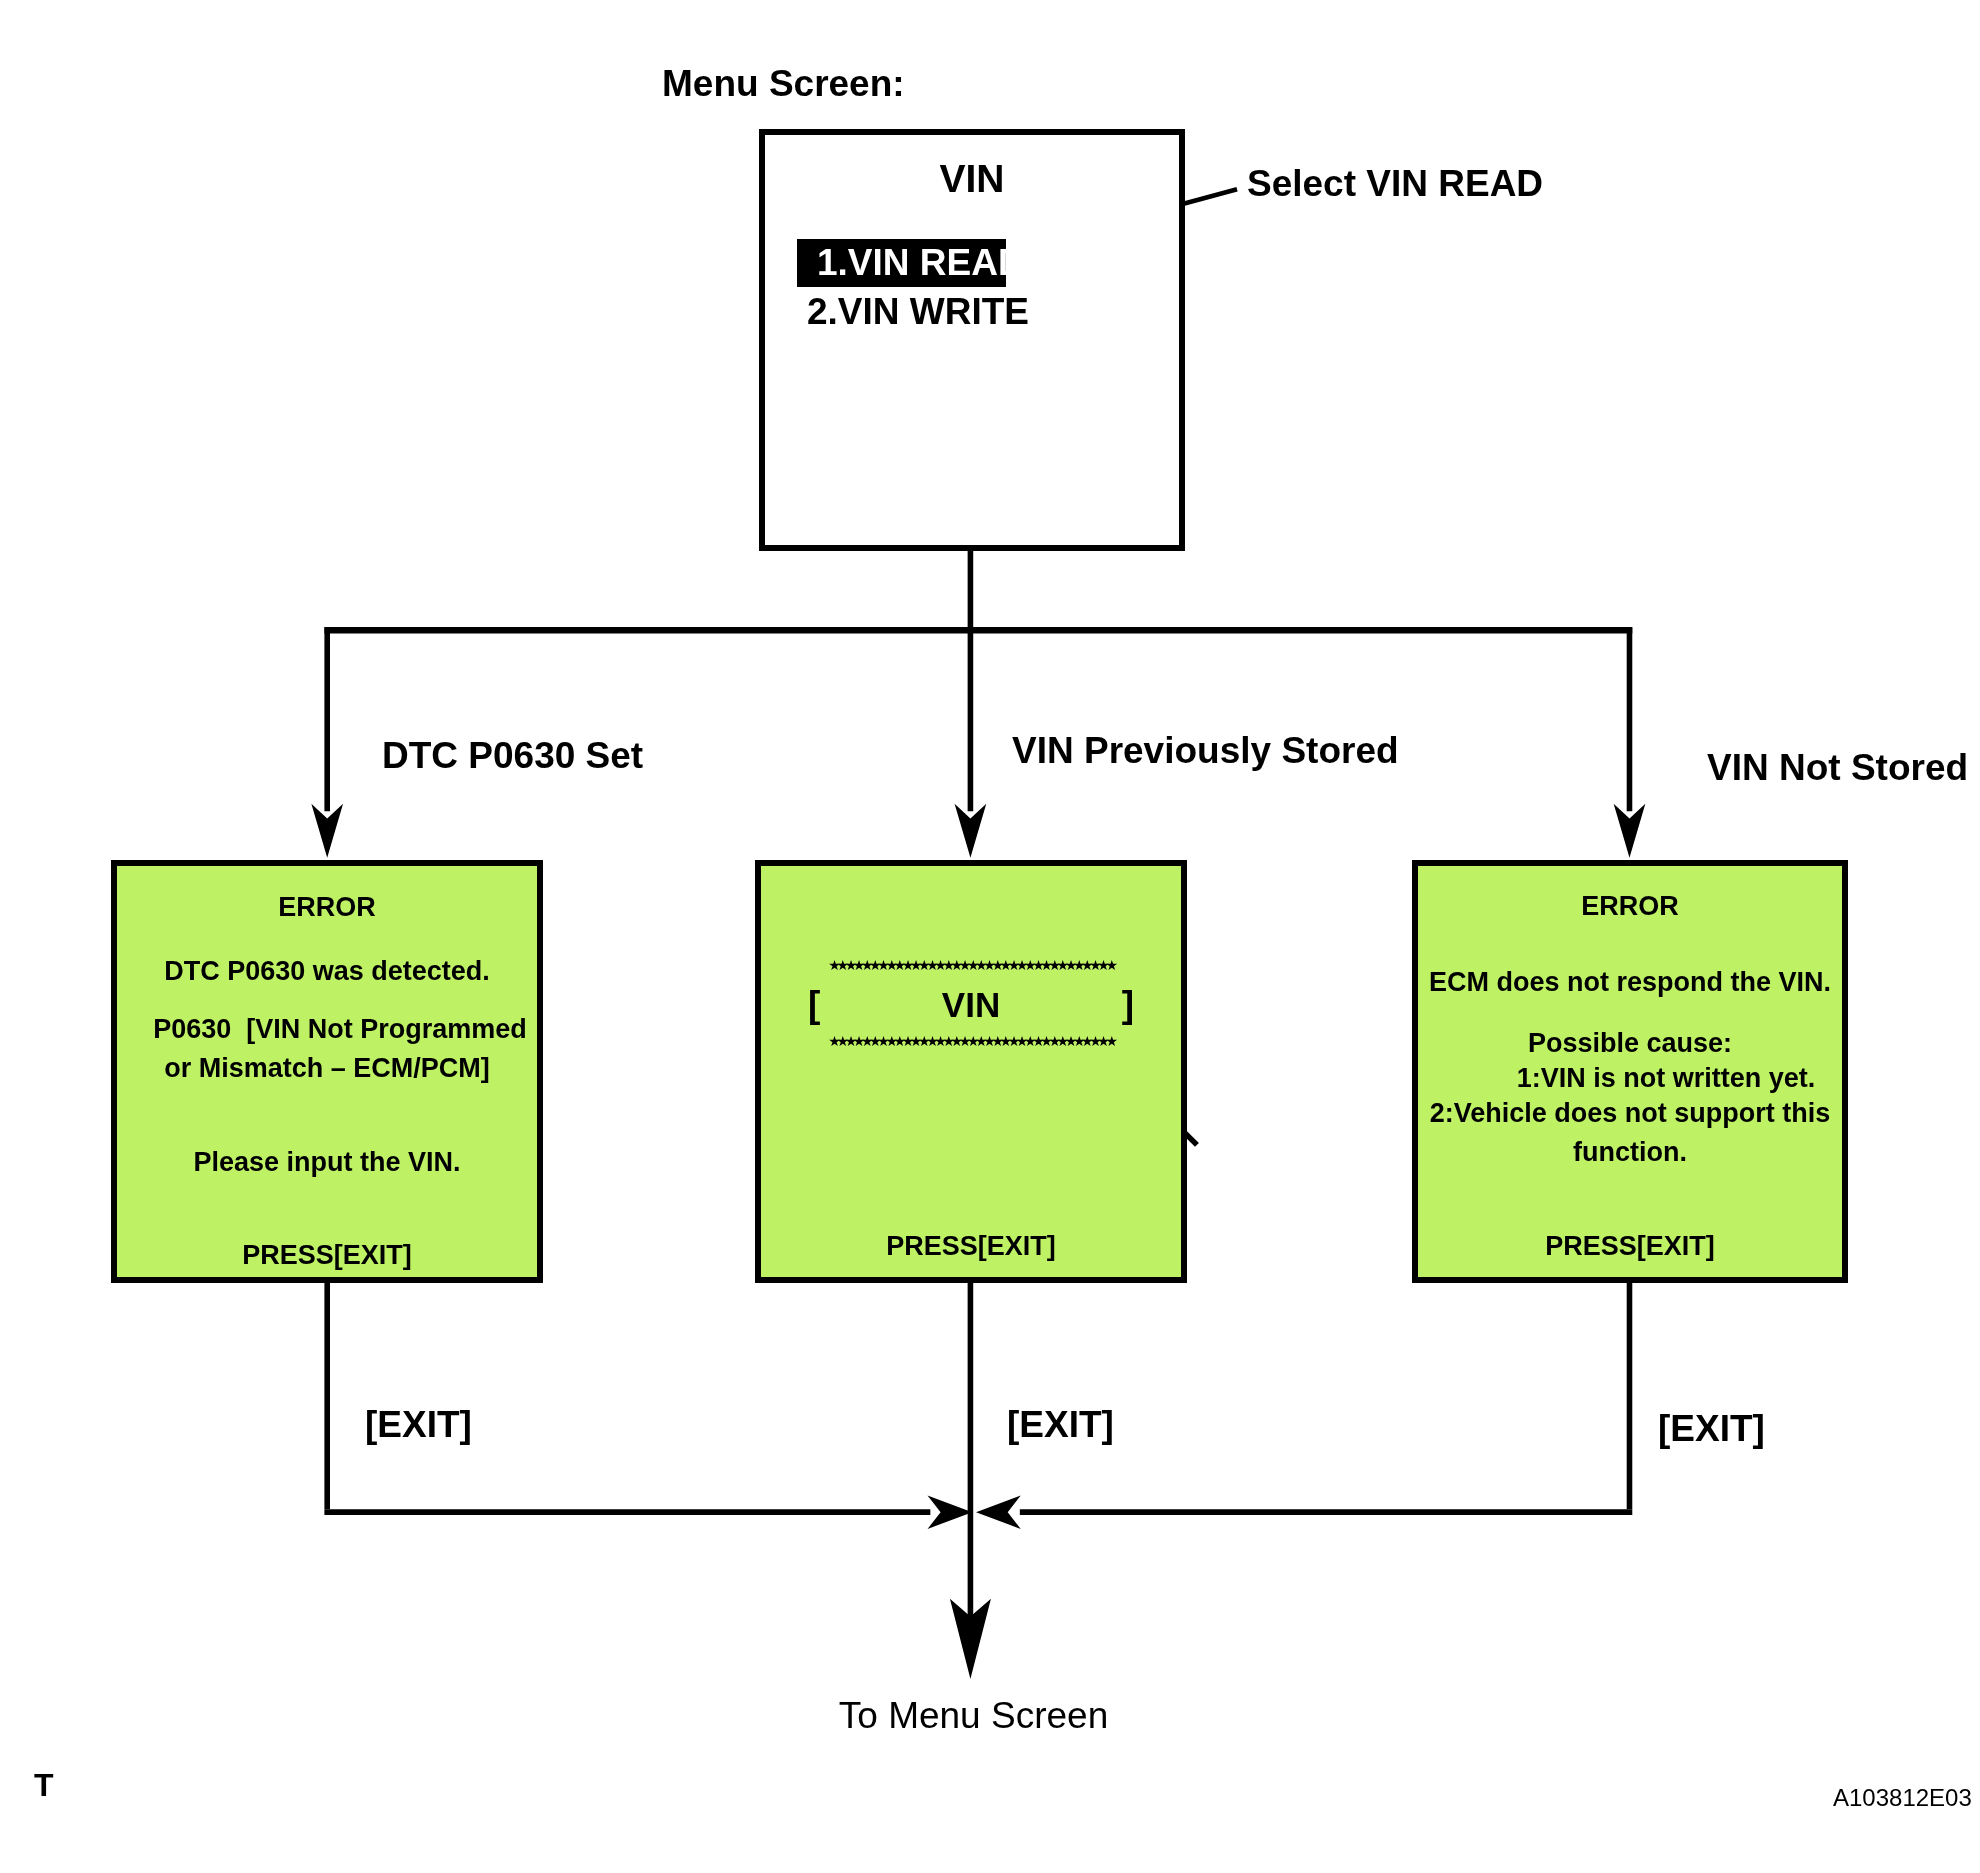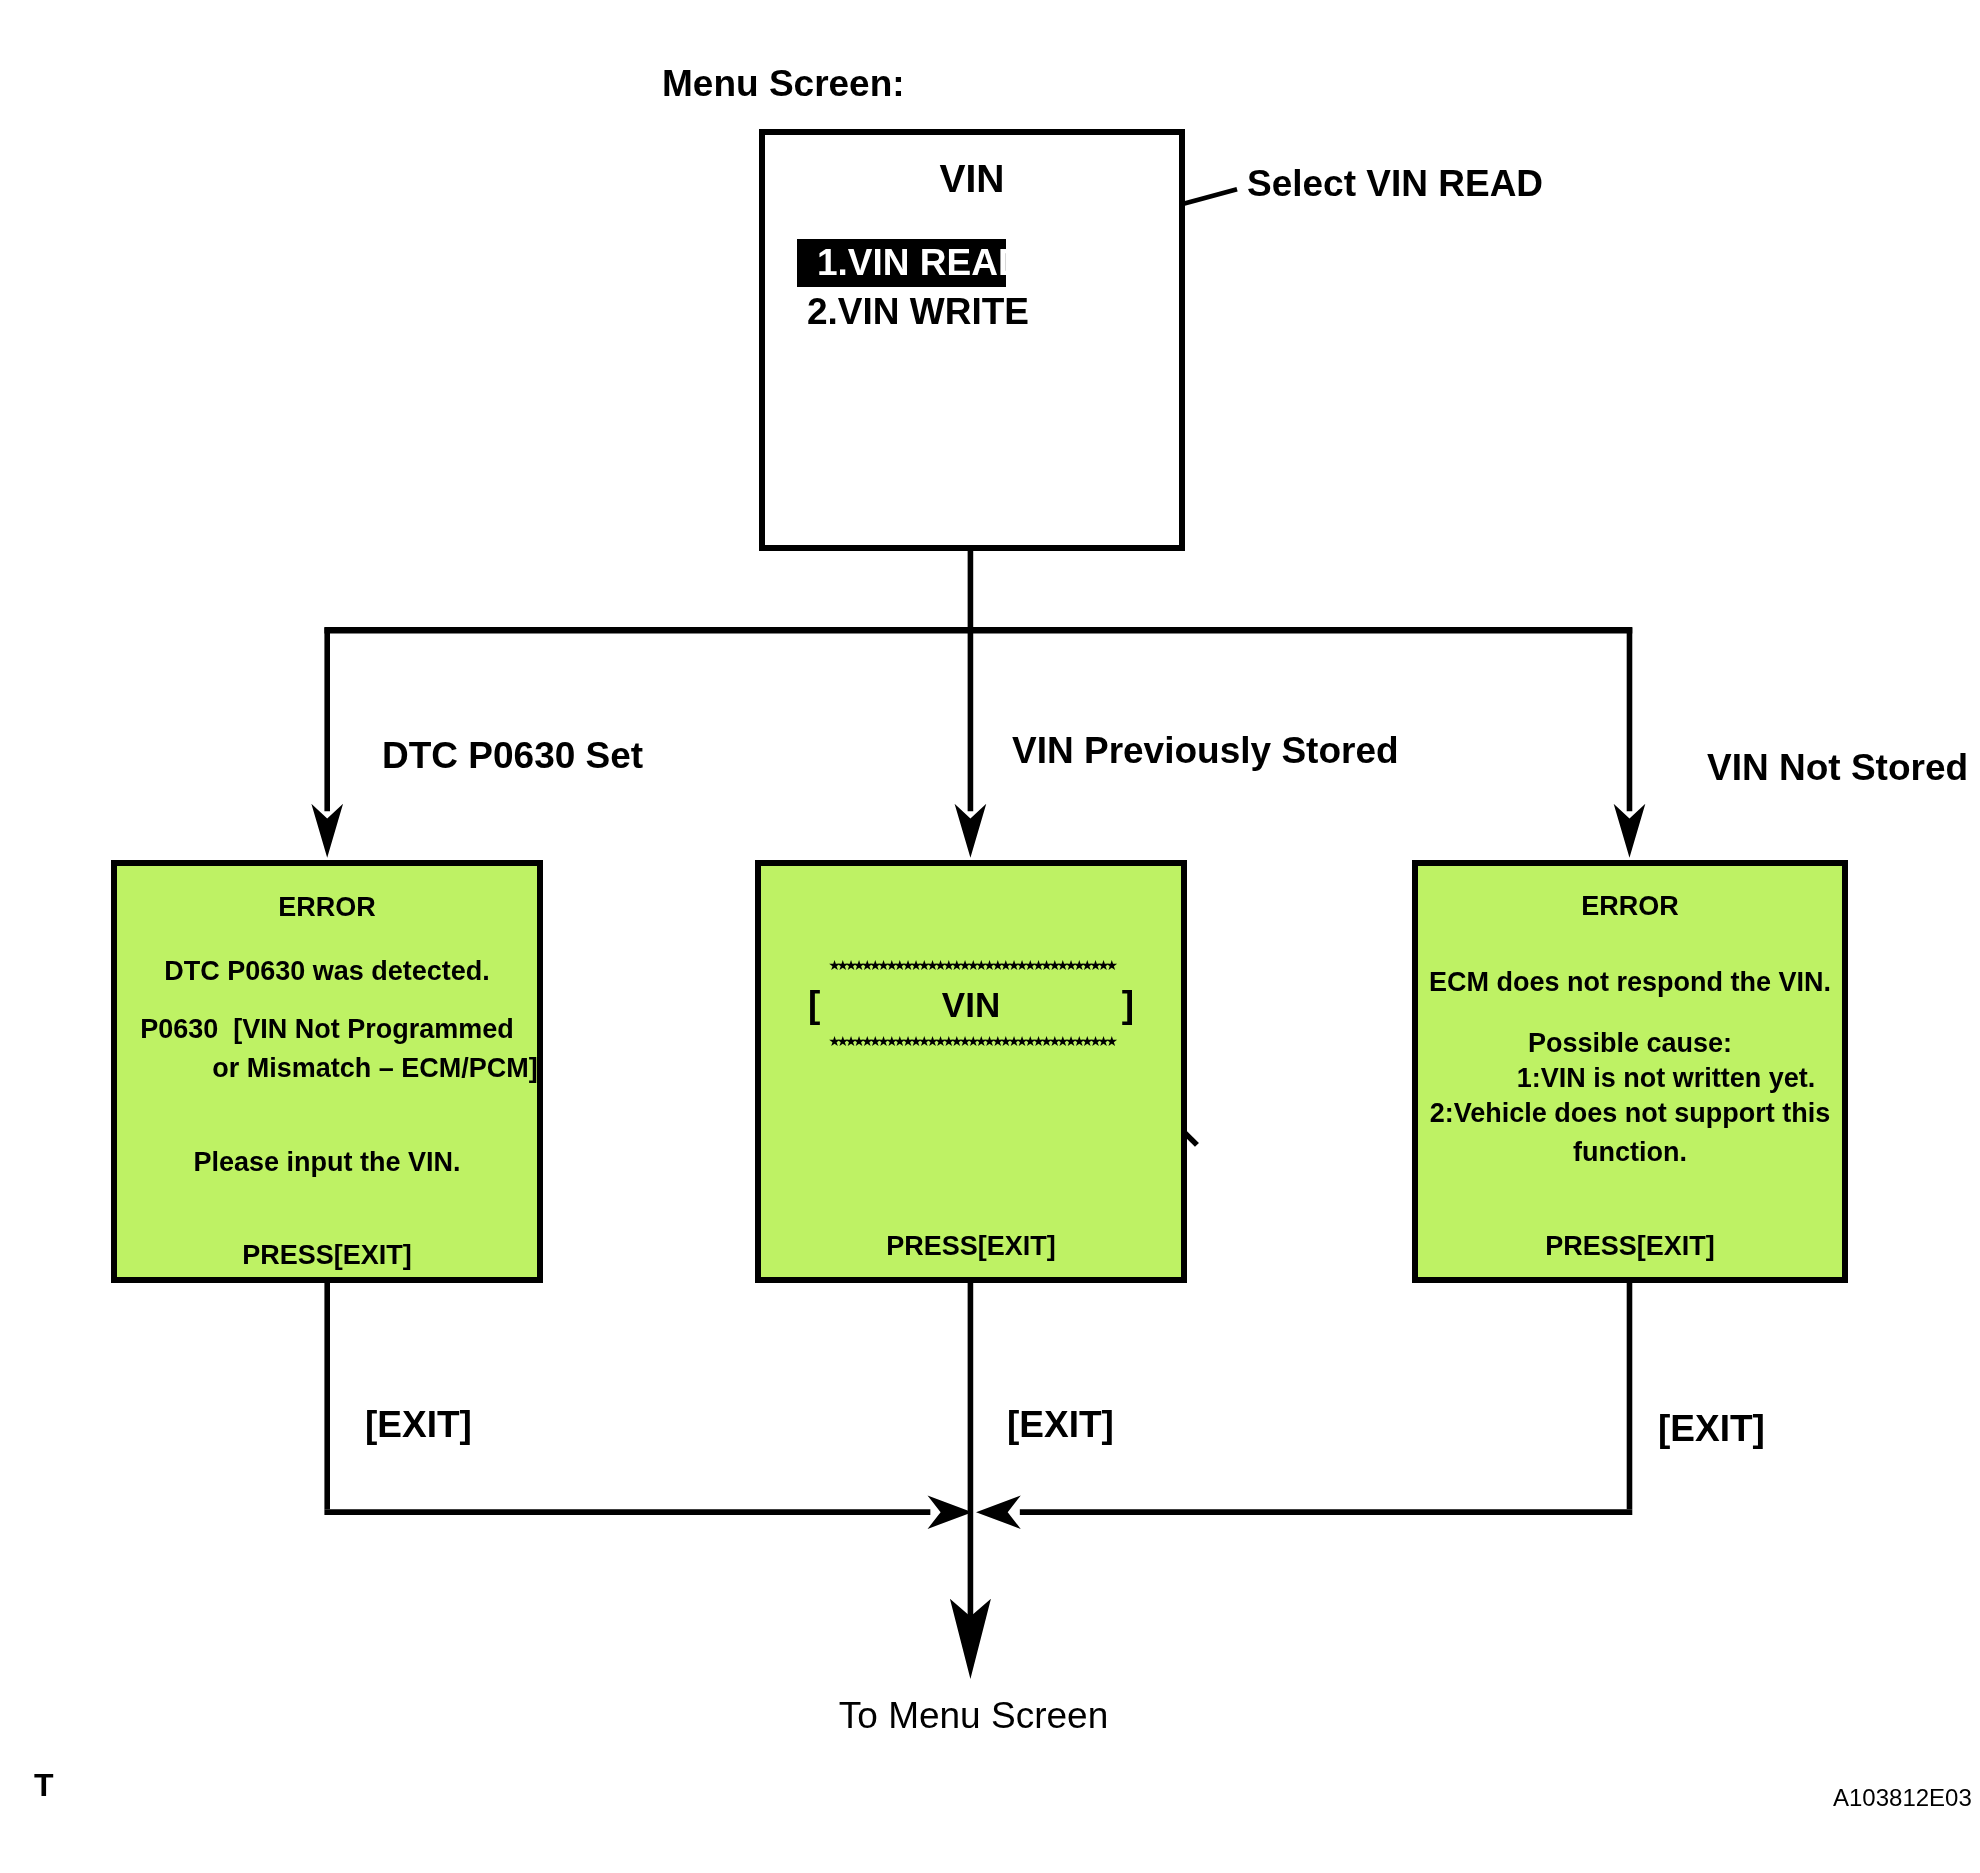--- a/index.html
+++ b/index.html
@@ -73,22 +73,22 @@
 
   <div class="abs label" style="left:1247px;top:163px;">Select VIN READ</div>
 
   <div class="abs label" style="left:382px;top:735px;">DTC P0630 Set</div>
   <div class="abs label" style="left:1012px;top:730px;">VIN Previously Stored</div>
   <div class="abs label" style="left:1671px;top:747px;margin-left:36px;">VIN Not Stored</div>
 
   <div class="abs screen-box" style="left:111px;width:432px;">
     <div class="box-line" style="top:22.4px;">ERROR</div>
     <div class="box-line" style="top:86px;">DTC P0630 was detected.</div>
-    <div class="box-line" style="top:144px;">P0630  [VIN Not Programmed</div>
-    <div class="box-line" style="top:183px;padding-left:48px;">or Mismatch – ECM/PCM]</div>
+    <div class="box-line" style="top:144px;padding-left:13px;">P0630  [VIN Not Programmed</div>
+    <div class="box-line" style="top:183px;">or Mismatch – ECM/PCM]</div>
     <div class="box-line" style="top:277px;">Please input the VIN.</div>
     <div class="box-line" style="top:370px;">PRESS[EXIT]</div>
   </div>
 
   <div class="abs screen-box" style="left:755px;width:432px;">
     <div class="stars" style="top:92px;">★★★★★★★★★★★★★★★★★★★★★★★★★★★★★★★★★★★</div>
     <div class="bracket-row" style="top:118px;">
       <span>[</span>
       <span class="vin-mid">VIN</span>
       <span>]</span>

